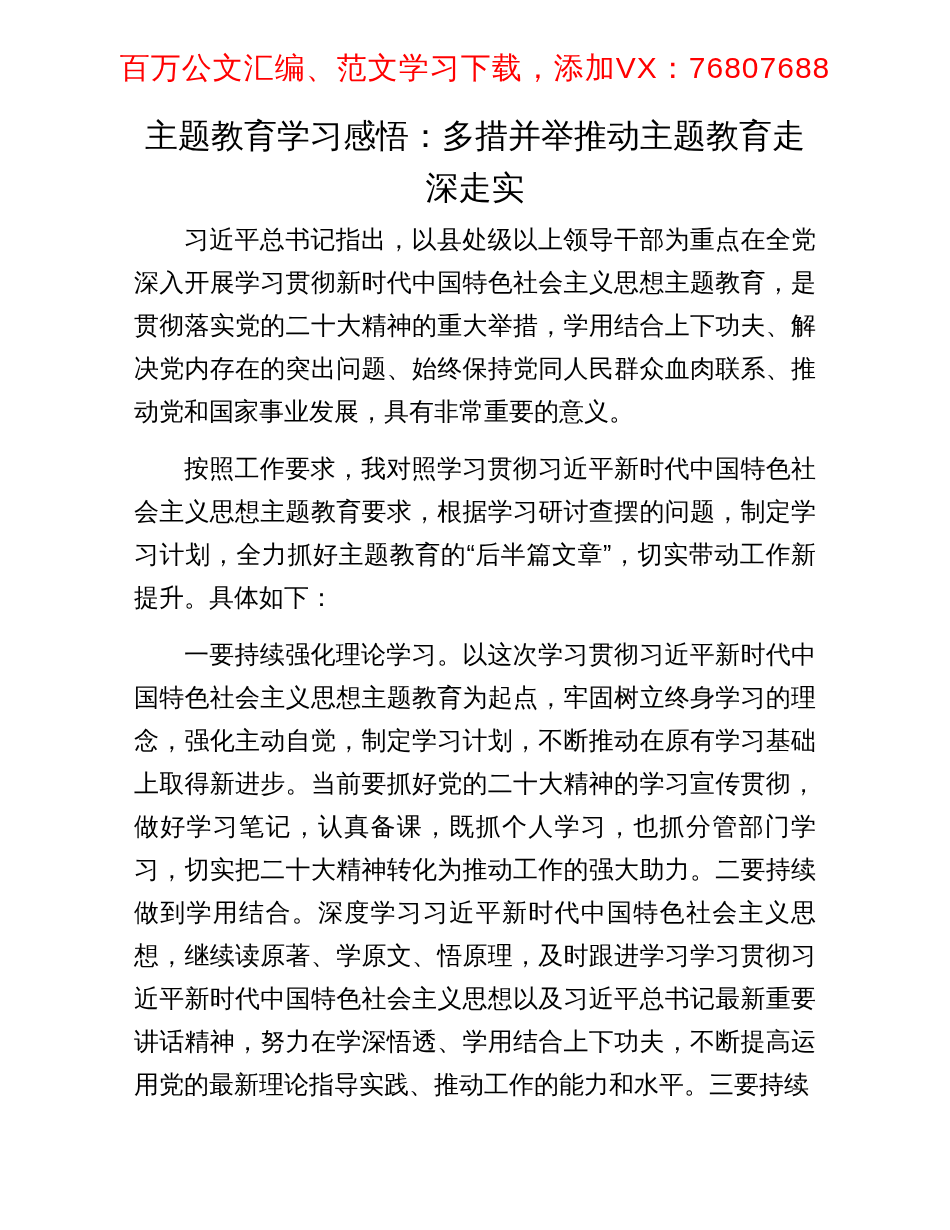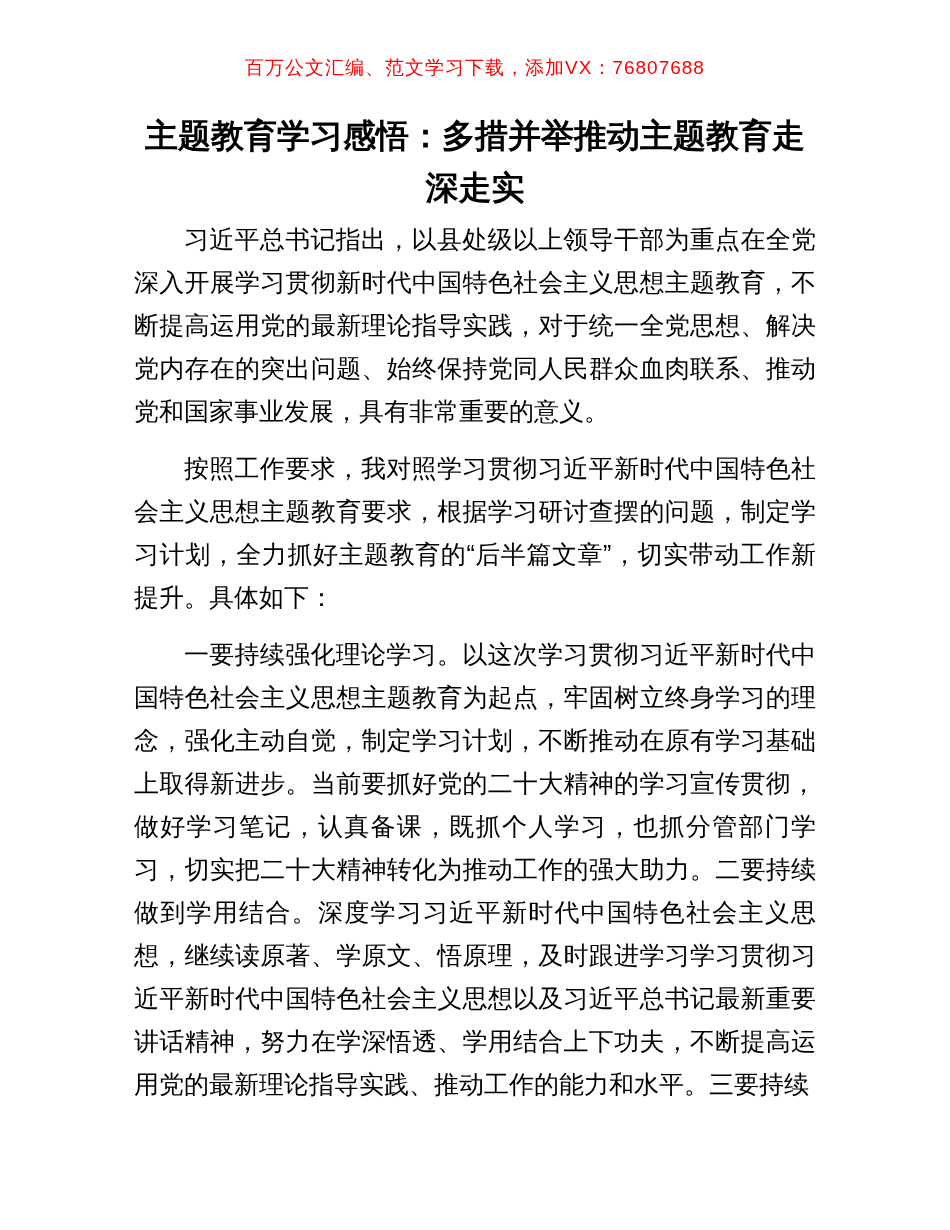--- a/index.html
+++ b/index.html
@@ -13,32 +13,32 @@
     height: 1230px;
     margin: 0 auto;
     background: #ffffff;
     font-family: "Liberation Sans", sans-serif;
     color: #000000;
     overflow: hidden;
   }
   .promo-notice {
     padding-top: 56px;
     text-align: center;
-    font-size: 19px;
+    font-size: 30px;
     line-height: 24px;
     font-weight: 400;
     color: #ff0000;
     letter-spacing: 1px;
   }
   .doc-title {
     width: 690px;
     margin: 30px auto 0 auto;
     font-size: 33px;
     line-height: 52px;
-    font-weight: 700;
+    font-weight: 400;
     text-align: center;
     color: #000000;
   }
   .doc-body {
     width: 682px;
     margin: 4px auto 0 auto;
   }
   .doc-body p {
     margin: 14px 0 0 0;
     font-size: 25px;
@@ -56,18 +56,18 @@
 </head>
 <body>
 
 <div class="page" style="background: rgb(255, 255, 255); color: rgb(0, 0, 0);">
 
   <div class="promo-notice" style="color: rgb(255, 0, 0);">百万公文汇编、范文学习下载，添加VX：76807688</div>
 
   <h1 class="doc-title">主题教育学习感悟：多措并举推动主题教育走深走实</h1>
 
   <div class="doc-body">
-    <p>习近平总书记指出，以县处级以上领导干部为重点在全党深入开展学习贯彻新时代中国特色社会主义思想主题教育，不断提高运用党的最新理论指导实践，对于统一全党思想、解决党内存在的突出问题、始终保持党同人民群众血肉联系、推动党和国家事业发展，具有非常重要的意义。</p>
+    <p>习近平总书记指出，以县处级以上领导干部为重点在全党深入开展学习贯彻新时代中国特色社会主义思想主题教育，是贯彻落实党的二十大精神的重大举措，学用结合上下功夫、解决党内存在的突出问题、始终保持党同人民群众血肉联系、推动党和国家事业发展，具有非常重要的意义。</p>
     <p>按照工作要求，我对照学习贯彻习近平新时代中国特色社会主义思想主题教育要求，根据学习研讨查摆的问题，制定学习计划，全力抓好主题教育的“后半篇文章”，切实带动工作新提升。具体如下：</p>
     <p>一要持续强化理论学习。以这次学习贯彻习近平新时代中国特色社会主义思想主题教育为起点，牢固树立终身学习的理念，强化主动自觉，制定学习计划，不断推动在原有学习基础上取得新进步。当前要抓好党的二十大精神的学习宣传贯彻，做好学习笔记，认真备课，既抓个人学习，也抓分管部门学习，切实把二十大精神转化为推动工作的强大助力。二要持续做到学用结合。深度学习习近平新时代中国特色社会主义思想，继续读原著、学原文、悟原理，及时跟进学习学习贯彻习近平新时代中国特色社会主义思想以及习近平总书记最新重要讲话精神，努力在学深悟透、学用结合上下功夫，不断提高运用党的最新理论指导实践、推动工作的能力和水平。三要持续</p>
   </div>
 
 </div>
 
 </body></html>

